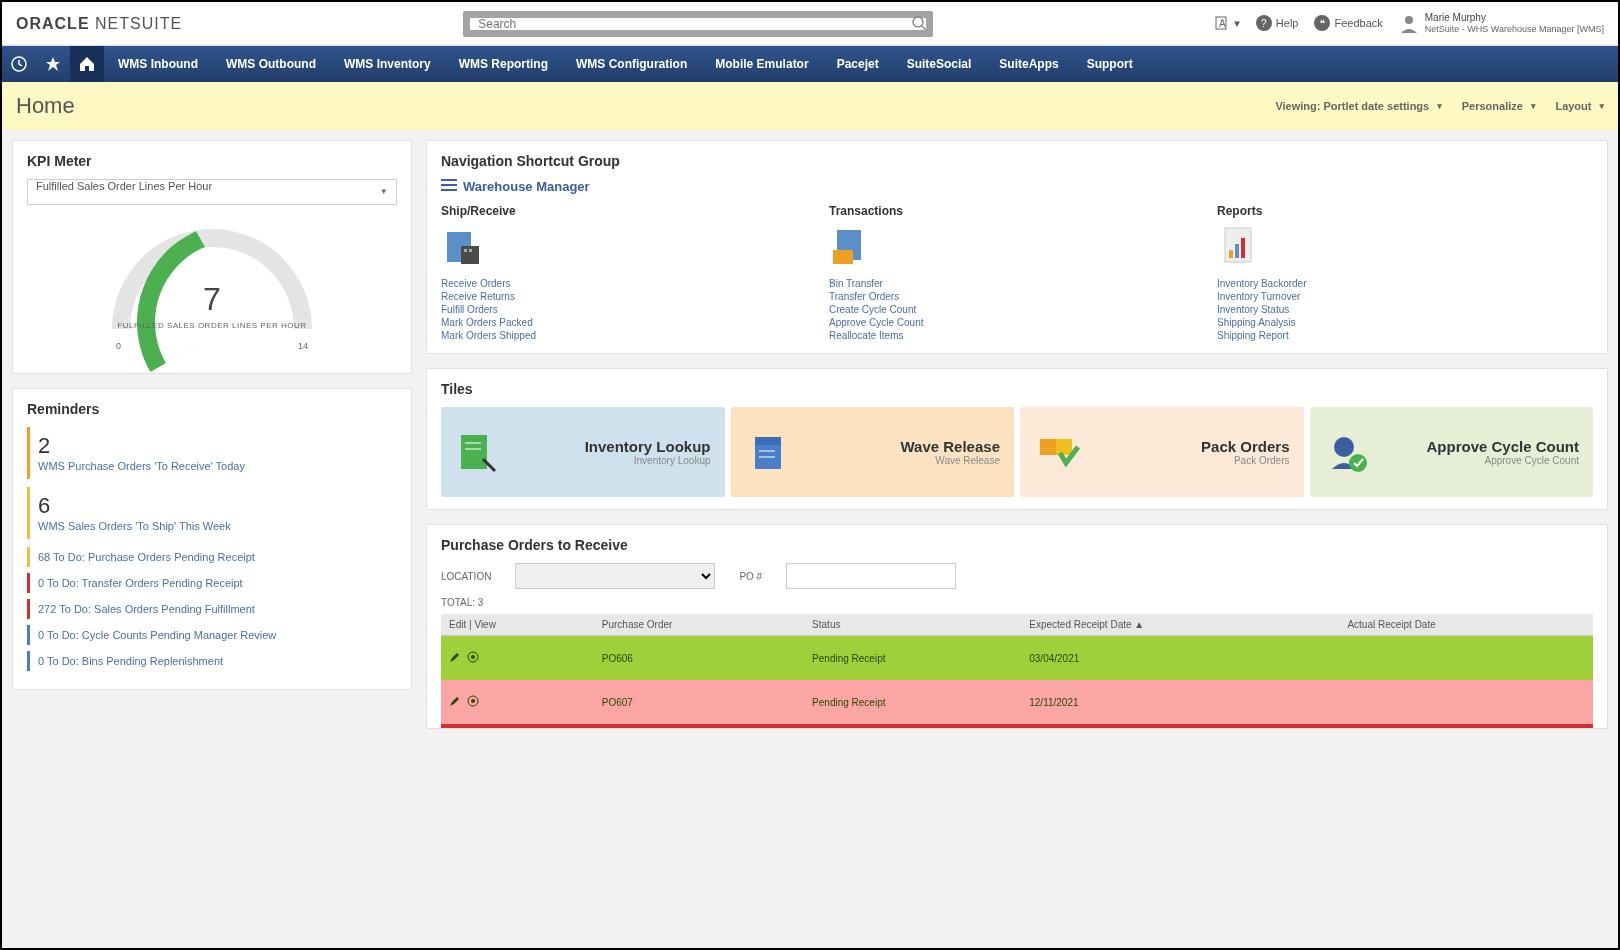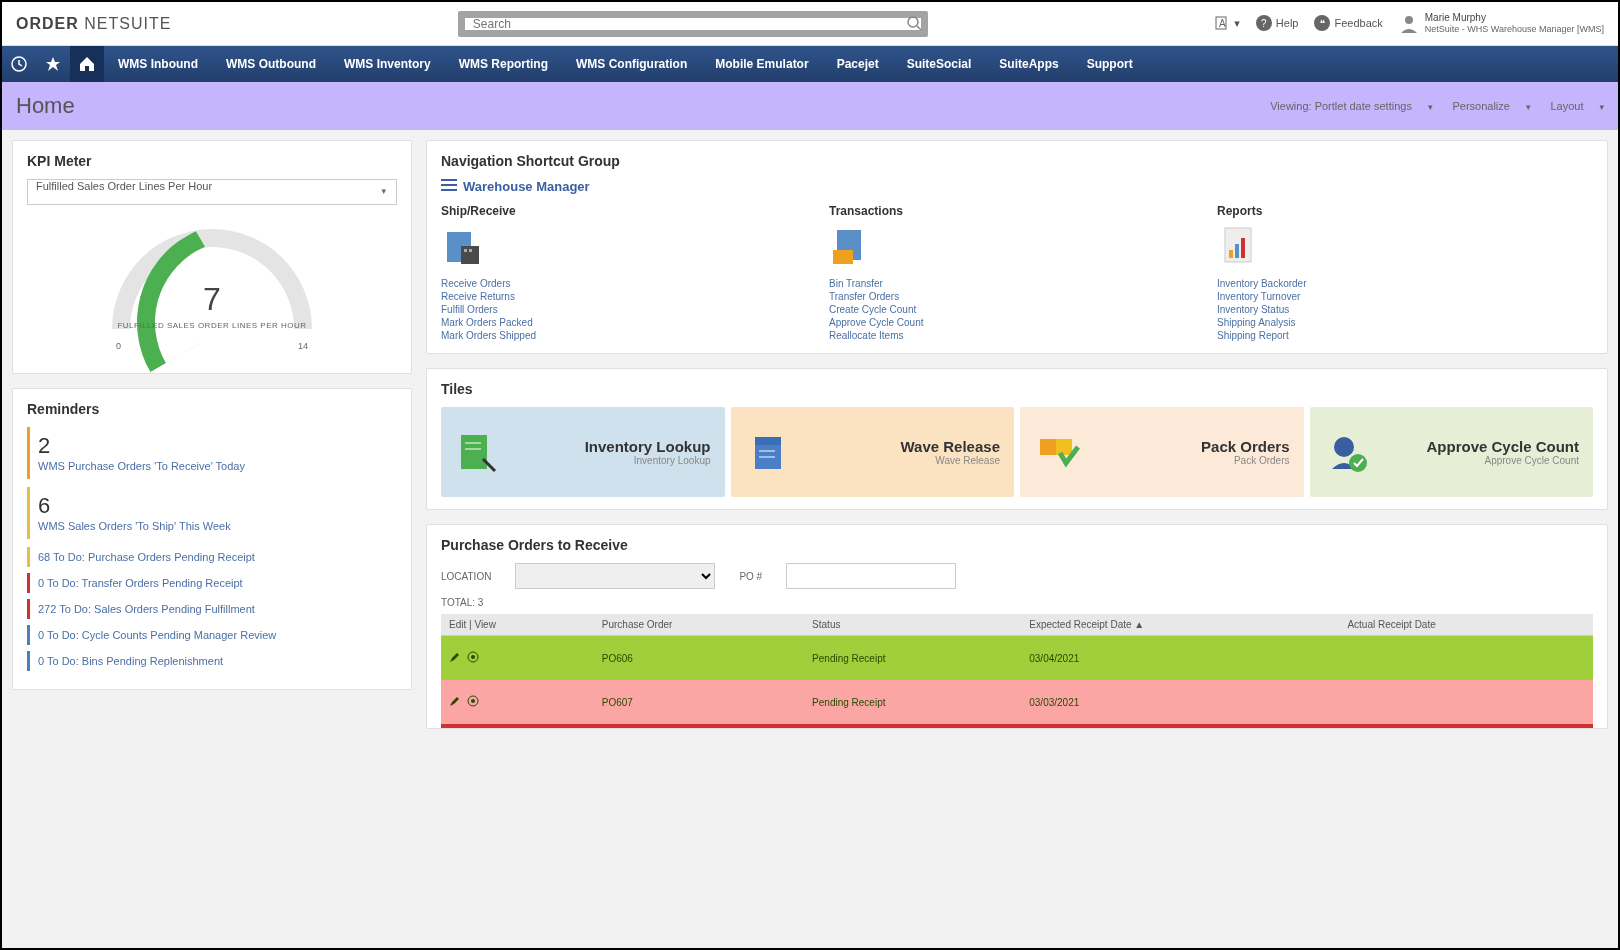--- a/index.html
+++ b/index.html
@@ -20,24 +20,24 @@
   .user-text { line-height: 1.2; font-size: 9px; color: #666; }
   .user-name { font-size: 10px; color: #444; }
 
   
   .nav-bar { background: #2b4a7d; background: linear-gradient(#2f548b,#223e6b); display: flex; align-items: center; height: 36px; color: #fff; font-size: 12px; }
   .nav-icon { width: 34px; height: 36px; display: flex; align-items: center; justify-content: center; cursor: pointer; }
   .nav-icon.active { background: #17305a; }
   .nav-item { padding: 0 14px; height: 36px; display: flex; align-items: center; cursor: pointer; font-weight: 600; }
 
   
-  .sub-header { background: #c4b5fd; height: 48px; display: flex; align-items: center; padding: 0 14px; }
+  .sub-header { background: #fef9c3; height: 48px; display: flex; align-items: center; padding: 0 14px; }
   .page-title { font-size: 22px; color: #555; font-weight: 400; }
   .sub-right { margin-left: auto; display: flex; gap: 20px; color: #666; font-size: 11px; align-items: center; }
-  .sub-link { cursor: pointer; display: flex; align-items: flex-end; gap: 16px; }
+  .sub-link { cursor: pointer; display: flex; align-items: center; gap: 8px; font-weight: bold; }
 
   
   .main { display: flex; padding: 10px 10px; gap: 14px; background: #f2f2f2; height: calc(100% - 128px); }
   .left-col { width: 400px; display: flex; flex-direction: column; gap: 14px; }
   .right-col { flex: 1; display: flex; flex-direction: column; gap: 14px; }
 
   .portlet { background: #fff; border: 1px solid #e0e0e0; border-radius: 2px; padding: 12px 14px; }
   .portlet-title { font-size: 14px; font-weight: 700; color: #333; margin-bottom: 10px; }
 
   
@@ -101,21 +101,21 @@
 
   .caret { font-size: 9px; }
 </style>
 </head>
 <body>
 
 <div class="frame">
 
   <div class="top-header">
     <div class="logo">
-      <b>ORDER</b>
+      <b>ORACLE</b>
       <span>NETSUITE</span>
     </div>
     <div class="search-wrap">
       <input type="text" placeholder="Search" style="">
       <span class="sicon">
         <svg width="16" height="16" viewBox="0 0 16 16">
             <circle cx="7" cy="7" r="5" fill="none" stroke="#888" stroke-width="1.5"></circle>
             <line x1="11" y1="11" x2="15" y2="15" stroke="#888" stroke-width="1.5"></line>
           </svg>
       </span>
@@ -390,21 +390,21 @@
               </tr>
               <tr class="row-green2">
                 <td class="row-icons"><span><svg width="12" height="12">
                       <path d="M1 11 L3 7 L8 2 L10 4 L5 9 Z" fill="#2a4a00"></path>
                     </svg></span><span><svg width="12" height="12">
                       <circle cx="6" cy="6" r="5" fill="none" stroke="#2a4a00"></circle>
                       <circle cx="6" cy="6" r="2" fill="#2a4a00"></circle>
                     </svg></span></td>
                 <td>PO607</td>
                 <td>Pending Receipt</td>
-                <td>03/03/2021</td>
+                <td>12/11/2021</td>
                 <td></td>
               </tr>
             </tbody>
         </table>
         <div class="red-underline"></div>
       </div>
 
     </div>
 
   </div>

